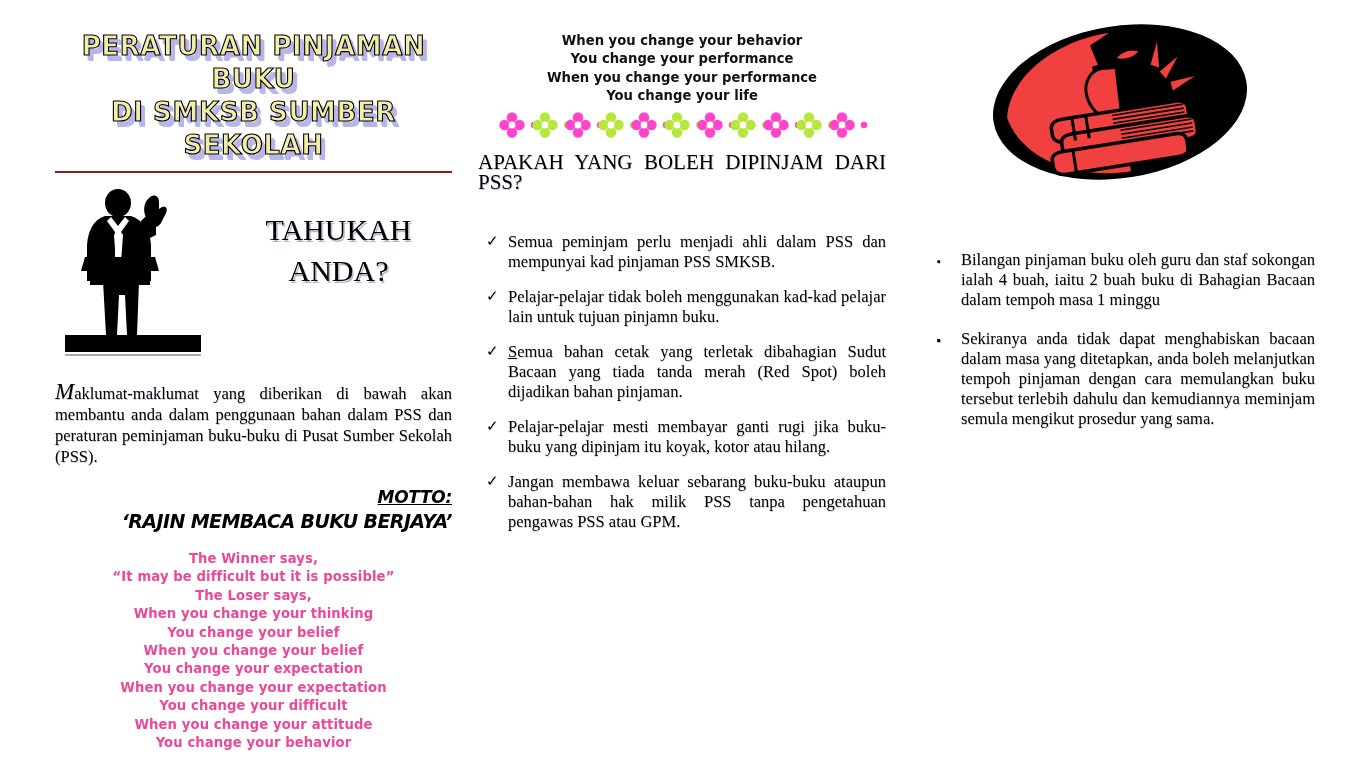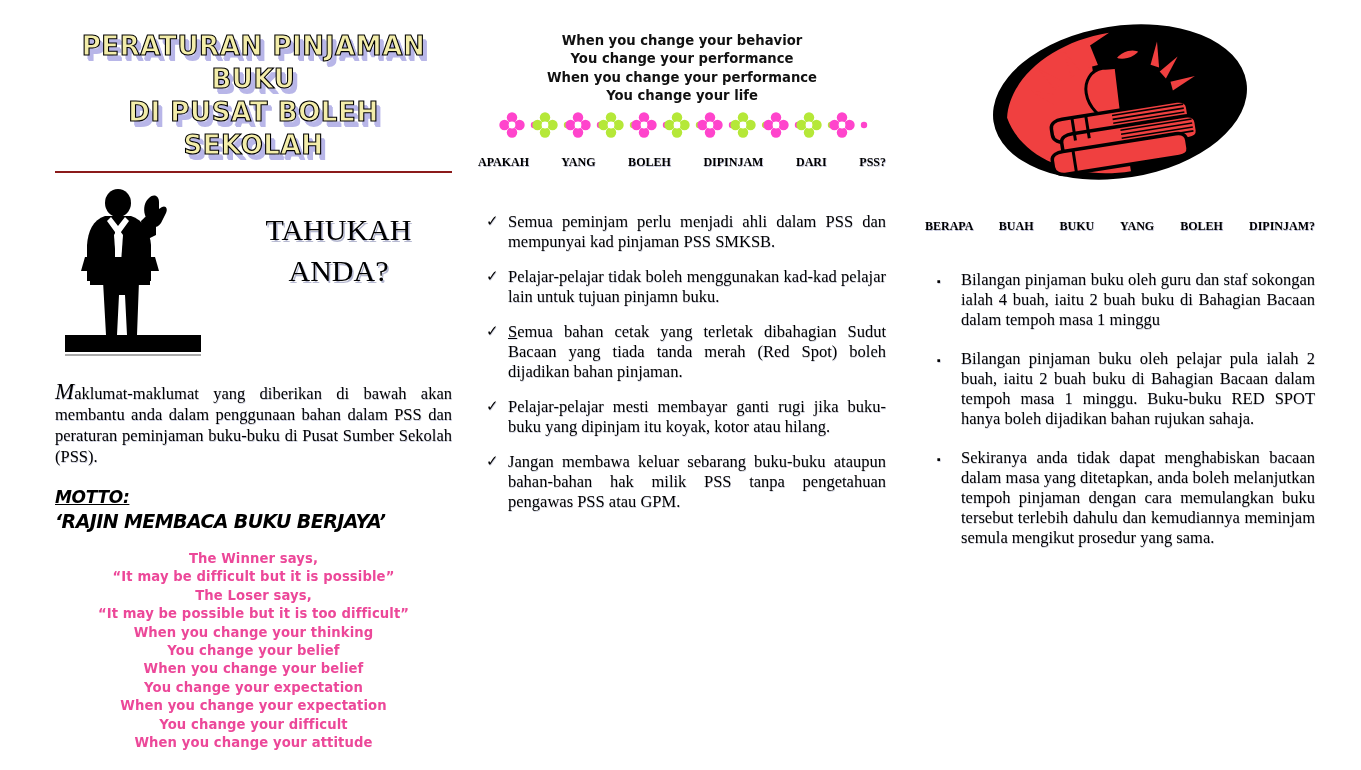--- a/index.html
+++ b/index.html
@@ -90,21 +90,21 @@
   }
   .intro .dropcapish {
     font-size: 23px;
     font-style: italic;
     line-height: 0;
   }
 
   
   .motto-block {
     margin-top: 20px;
-    text-align: left;
+    text-align: right;
     font-family: "DejaVu Sans", sans-serif;
     font-weight: bold;
     font-style: italic;
   }
   .motto-label {
     font-size: 17px;
     text-decoration: underline;
     letter-spacing: -0.3px;
   }
   .motto-text {
@@ -144,22 +144,22 @@
     margin: 6px 0 0 4px;
     height: 26px;
     display: flex;
     align-items: center;
     justify-content: center;
   }
 
   
   .head {
     font-family: "Liberation Serif", serif;
-    font-weight: bold;
-    font-size: 12px;
+    font-weight: normal;
+    font-size: 21px;
     line-height: 20px;
     text-align: justify;
     text-shadow: 0.7px 0.7px 0 rgba(120,125,170,.45);
   }
   .head.justify-all { text-align-last: justify; }
   .head.underline   { text-decoration: underline; display: inline-block; text-align: left; }
 
   .sp-14 { height: 14px; }
   .sp-20 { height: 20px; }
   .sp-26 { height: 26px; }
@@ -201,21 +201,21 @@
   }
 </style>
 </head>
 <body>
 
 <div class="col" id="col-left">
 
   <div class="wordart">
     <span class="wa-line">PERATURAN PINJAMAN</span>
     <span class="wa-line">BUKU</span>
-    <span class="wa-line">DI PUSAT BOLEH</span>
+    <span class="wa-line">DI SMKSB SUMBER</span>
     <span class="wa-line">SEKOLAH</span>
   </div>
 
   <hr class="rule-red">
 
   <div class="hero">
     <div class="podium-wrap">
       <svg viewBox="0 0 150 175" width="150" height="175" aria-hidden="true">
 
         <ellipse cx="55" cy="18" rx="13" ry="14" fill="#000"></ellipse>
@@ -250,28 +250,28 @@
 
   <div class="motto-block">
     <div class="motto-label">MOTTO:</div>
     <div class="motto-text">‘RAJIN MEMBACA BUKU BERJAYA’</div>
   </div>
 
   <div class="poem">
     <span>The Winner says,</span>
     <span>“It may be difficult but it is possible”</span>
     <span>The Loser says,</span>
-    <span>“It may be possible but it is too difficult”</span>
     <span>When you change your thinking</span>
     <span>You change your belief</span>
     <span>When you change your belief</span>
     <span>You change your expectation</span>
     <span>When you change your expectation</span>
     <span>You change your difficult</span>
     <span>When you change your attitude</span>
+    <span>You change your behavior</span>
   </div>
 </div>
 
 <div class="col" id="col-middle">
 
   <div class="poem-top">
     <span>When you change your behavior</span>
     <span>You change your performance</span>
     <span>When you change your performance</span>
     <span>You change your life</span>
@@ -431,25 +431,24 @@
 
         <path d="M100 88 L100 111" stroke="#000" stroke-width="3"></path>
         <path d="M114 88 L114 111" stroke="#000" stroke-width="3"></path>
         <path d="M96 120 L96 143" stroke="#000" stroke-width="3"></path>
       </g>
     </svg>
   </div>
 
   <div class="sp-34"></div>
 
-  <div class="head justify-all">BERAPA BUAH BUKU YANG BOLEH DIPINJAM?</div>
 
   <div class="sp-34"></div>
 
   <ul class="blist square">
     <li><span class="mark">▪</span><span>Bilangan pinjaman buku oleh guru dan staf sokongan ialah 4 buah, iaitu 2 buah buku di Bahagian Bacaan dalam tempoh masa 1 minggu</span></li>
-    <li><span class="mark">▪</span><span>Bilangan pinjaman buku oleh pelajar pula ialah 2 buah, iaitu 2 buah buku di Bahagian Bacaan dalam tempoh masa 1 minggu. Buku-buku RED SPOT hanya boleh dijadikan bahan rujukan sahaja.</span></li>
+    <li><span class="mark">▪</span></li>
     <li><span class="mark">▪</span><span>Sekiranya anda tidak dapat menghabiskan bacaan dalam masa yang ditetapkan, anda boleh melanjutkan tempoh pinjaman dengan cara memulangkan buku tersebut terlebih dahulu dan kemudiannya meminjam semula mengikut prosedur yang sama.</span></li>
   </ul>
 
   <div class="sp-26"></div>
 
 </div>
 
 </body></html>

